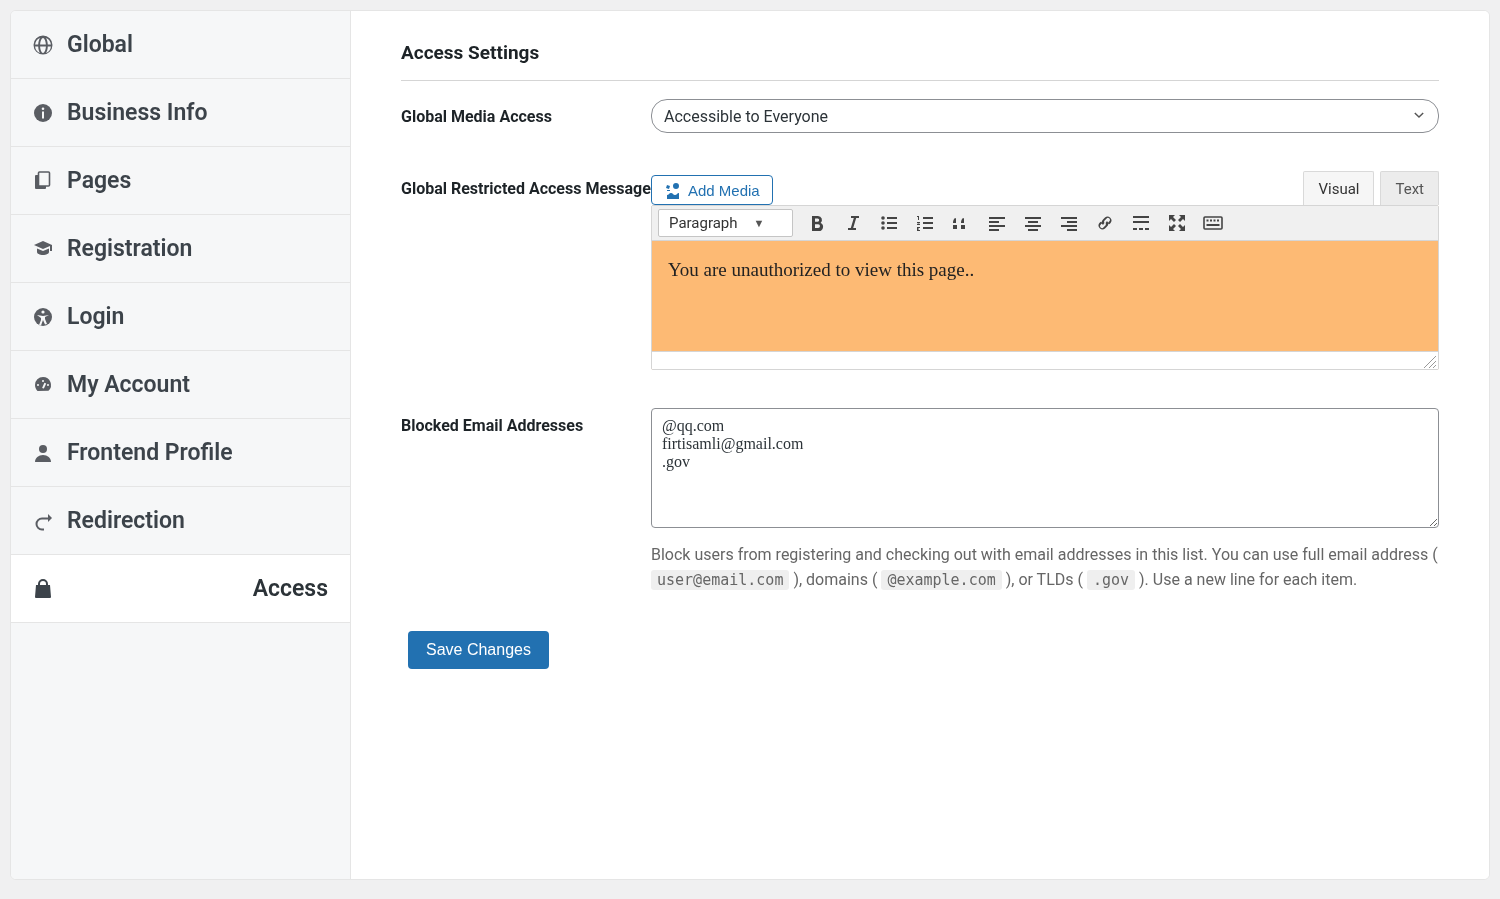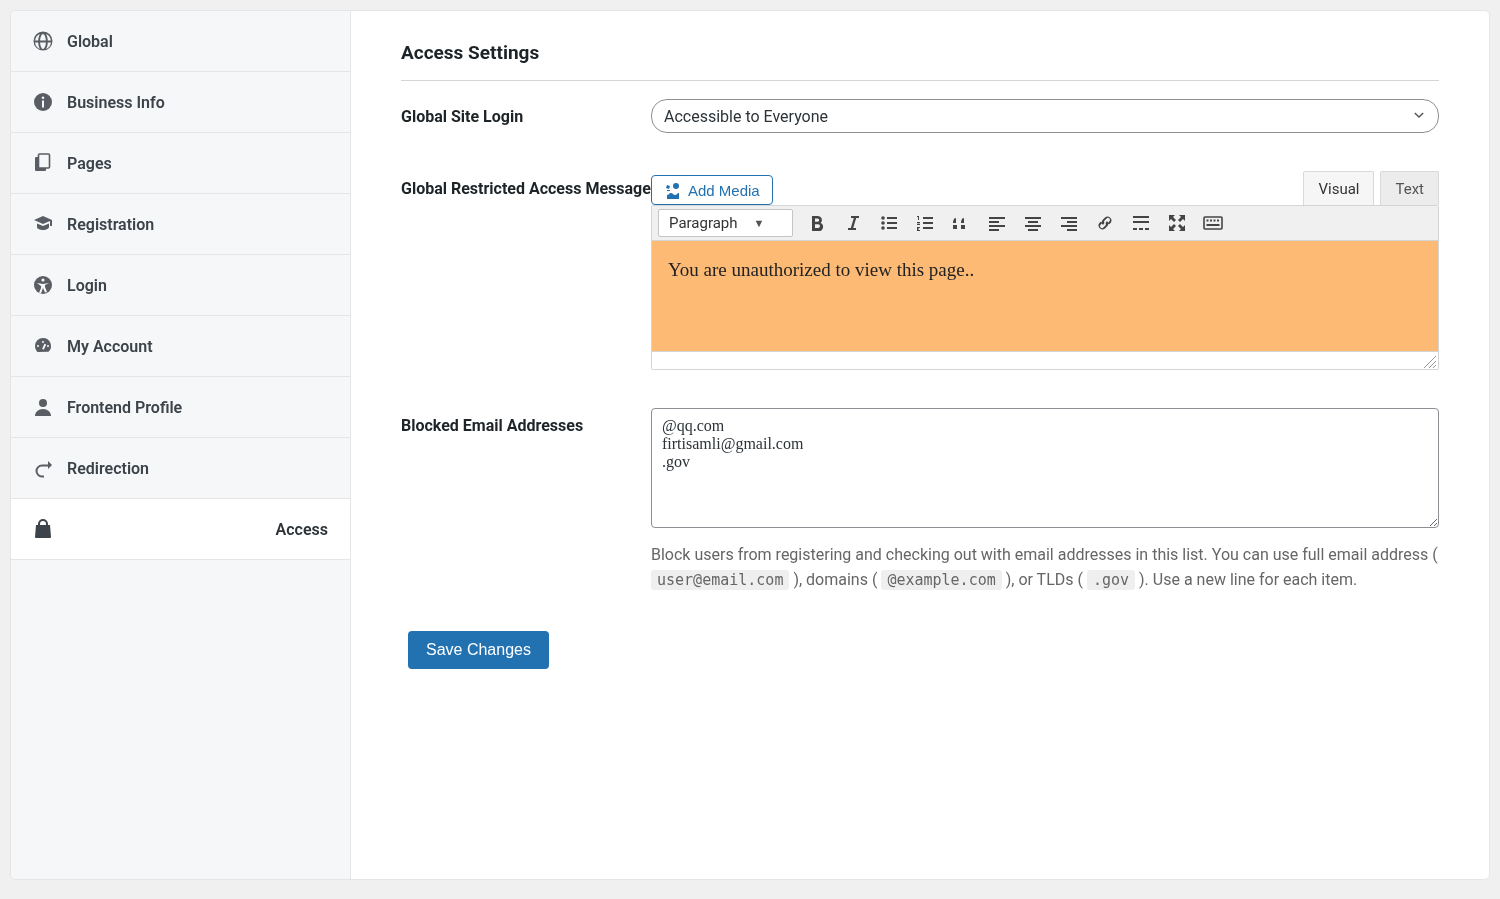--- a/index.html
+++ b/index.html
@@ -24,21 +24,21 @@
     background: #f6f7f8;
     border-right: 1px solid #e5e5e5;
     display: flex;
     flex-direction: column;
   }
   .sidebar-item {
     display: flex;
     align-items: center;
     gap: 14px;
     padding: 20px 22px;
-    font-size: 16px;
+    font-size: 23px;
     font-weight: 600;
     color: #3c434a;
     border-bottom: 1px solid #e5e5e5;
     cursor: pointer;
     background: #f6f7f8;
   }
   .sidebar-item.active {
     background: #ffffff;
     color: #2c3338;
     justify-content: space-between;
@@ -376,21 +376,21 @@
       <span>Access</span>
     </div>
   </div>
 
   <div class="main">
     <div class="page-title">Access Settings</div>
 
 
     
     <div class="form-row">
-      <div class="form-label">Global Site Login</div>
+      <div class="form-label">Global Media Access</div>
       <div class="form-field">
         <div class="select-wrap">
           <span>Accessible to Everyone</span>
           <span class="select-caret"><svg viewBox="0 0 20 20">
                 <polyline points="4 7 10 13 16 7"></polyline>
               </svg></span>
         </div>
       </div>
     </div>
 

